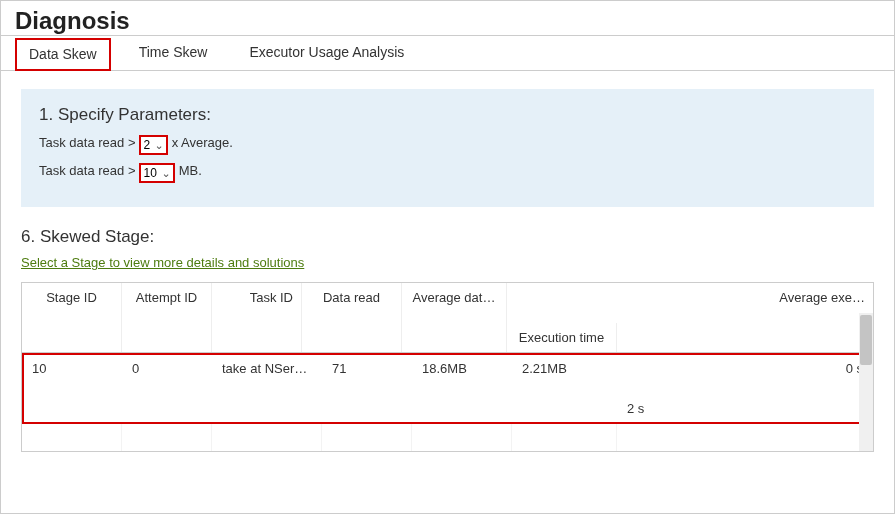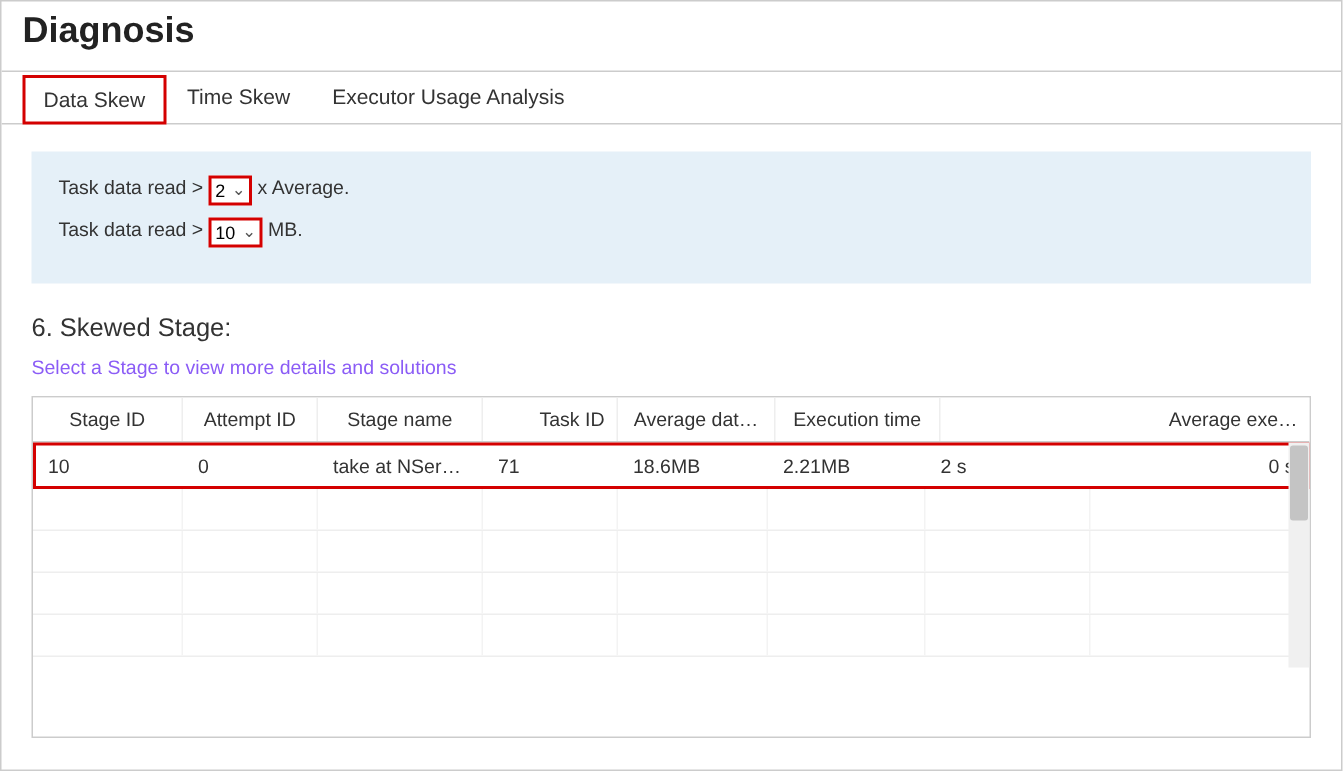--- a/index.html
+++ b/index.html
@@ -1,40 +1,40 @@
 <!DOCTYPE html>
 <html><head>
   <meta charset="utf-8">
   <style>
     * { box-sizing: border-box; margin: 0; padding: 0; }
     body { font-family: Arial, Helvetica, sans-serif; font-size: 13px; color: #333; width: 895px; height: 514px; overflow: hidden; border: 1px solid #ccc; }
-    .header { padding: 6px 14px 12px; border-bottom: 1px solid #ccc; }
+    .header { padding: 6px 14px 0; border-bottom: 1px solid #ccc; }
     .header h1 { font-size: 24px; font-weight: bold; color: #222; }
-    .tabs { display: flex; gap: 0; padding: 0 14px; border-bottom: 1px solid #ccc; margin-top: 0; }
+    .tabs { display: flex; gap: 14px; padding: 0 14px; border-bottom: 1px solid #ccc; margin-top: 0; }
     .tab { padding: 8px 14px; font-size: 14px; color: #333; cursor: pointer; border-bottom: 2px solid transparent; }
     .tab.active { border: 2px solid #d40000; border-bottom: 2px solid #d40000; padding: 6px 12px; margin-top: 2px; margin-bottom: -1px; background: #fff; }
     .content { padding: 18px 20px; }
     .panel1 { background: #e5f0f8; padding: 16px 18px 16px; margin-bottom: 20px; }
     .panel1 h2 { font-size: 17px; font-weight: normal; color: #333; margin-bottom: 10px; }
     .param-line { font-size: 13px; color: #333; margin-bottom: 8px; display: flex; align-items: flex-start; gap: 4px; }
     .select-box { border: 2px solid #d40000; padding: 1px 2px; font-size: 12px; background: #fff; display: inline-flex; align-items: center; gap: 2px; }
     .select-box select { border: none; outline: none; font-size: 12px; background: transparent; appearance: none; padding-right: 2px; }
     .select-box::after { content: "⌄"; font-size: 11px; line-height: 8px; color: #555; }
     .panel2 h2 { font-size: 17px; font-weight: normal; color: #333; margin-bottom: 8px; }
-    .panel2 .sub { font-size: 13px; color: #8b5cf6; margin-bottom: 12px; }
-    .table-wrap { position: relative; border: 1px solid #ccc; height: 228px; overflow: hidden; background: #fff; }
+    .panel2 .sub { font-size: 13px; color: #4d7c0f; margin-bottom: 12px; text-decoration: underline; }
+    .table-wrap { position: relative; border: 1px solid #ccc; height: 170px; overflow: hidden; background: #fff; }
     .table-head { display: flex; border-bottom: 1px solid #ccc; background: #fff; font-size: 13px; }
     .th { padding: 7px 8px; border-right: 1px solid #eee; overflow: hidden; white-space: nowrap; text-overflow: ellipsis; color: #333; }
     .c0 { width: 100px; text-align: center; }
     .c1 { width: 90px; text-align: center; }
     .c2 { width: 110px; text-align: center; }
     .c3 { width: 90px; text-align: right; }
     .c4 { width: 100px; text-align: center; }
     .c5 { width: 105px; text-align: center; }
-    .c6 { width: 110px; text-align: center; }
+    .c6 { width: 110px; text-align: center; margin-top: 40px; }
     .c7 { flex: 1; text-align: right; border-right: none; }
     .table-body { position: relative; }
     .row { display: flex; border: 2px solid #d40000; font-size: 13px; }
     .td { padding: 6px 8px; overflow: hidden; white-space: nowrap; text-overflow: ellipsis; }
     .empty-row { display: flex; border-bottom: 1px solid #eee; height: 28px; }
     .empty-row .td { border-right: 1px solid #f3f3f3; }
     .scrollbar { position: absolute; right: 0; top: 30px; width: 14px; height: 150px; background: #f0f0f0; }
     .scrollbar-thumb { position: absolute; top: 2px; width: 12px; left: 1px; height: 50px; background: #c4c4c4; border-radius: 2px; }
   </style>
 </head>
@@ -46,20 +46,21 @@
 
 <div class="tabs">
   <div class="tab active">Data Skew</div>
   <div class="tab">Time Skew</div>
   <div class="tab">Executor Usage Analysis</div>
 </div>
 
 <div class="content">
 
   <div class="panel1">
+    <h2>1. Specify Parameters:</h2>
     <div class="param-line">
       <span>Task data read &gt;</span>
       <span class="select-box">
         <select><option>2</option></select>
       </span>
       <span>x Average.</span>
     </div>
     <div class="param-line">
       <span>Task data read &gt;</span>
       <span class="select-box">
@@ -70,22 +71,22 @@
   </div>
 
   <div class="panel2">
     <h2>6. Skewed Stage:</h2>
     <div class="sub">Select a Stage to view more details and solutions</div>
 
     <div class="table-wrap">
       <div class="table-head">
         <div class="th c0">Stage ID</div>
         <div class="th c1">Attempt ID</div>
-        <div class="th c2">Stage name</div>
         <div class="th c3">Task ID</div>
+        <div class="th c4">Data read</div>
         <div class="th c5">Average dat…</div>
         <div class="th c6">Execution time</div>
         <div class="th c7">Average exe…</div>
       </div>
       <div class="table-body">
         <div class="row">
           <div class="td c0" style="text-align:left">10</div>
           <div class="td c1" style="text-align:left">0</div>
           <div class="td c2" style="text-align:left">take at NSer…</div>
           <div class="td c3" style="text-align:left">71</div>

